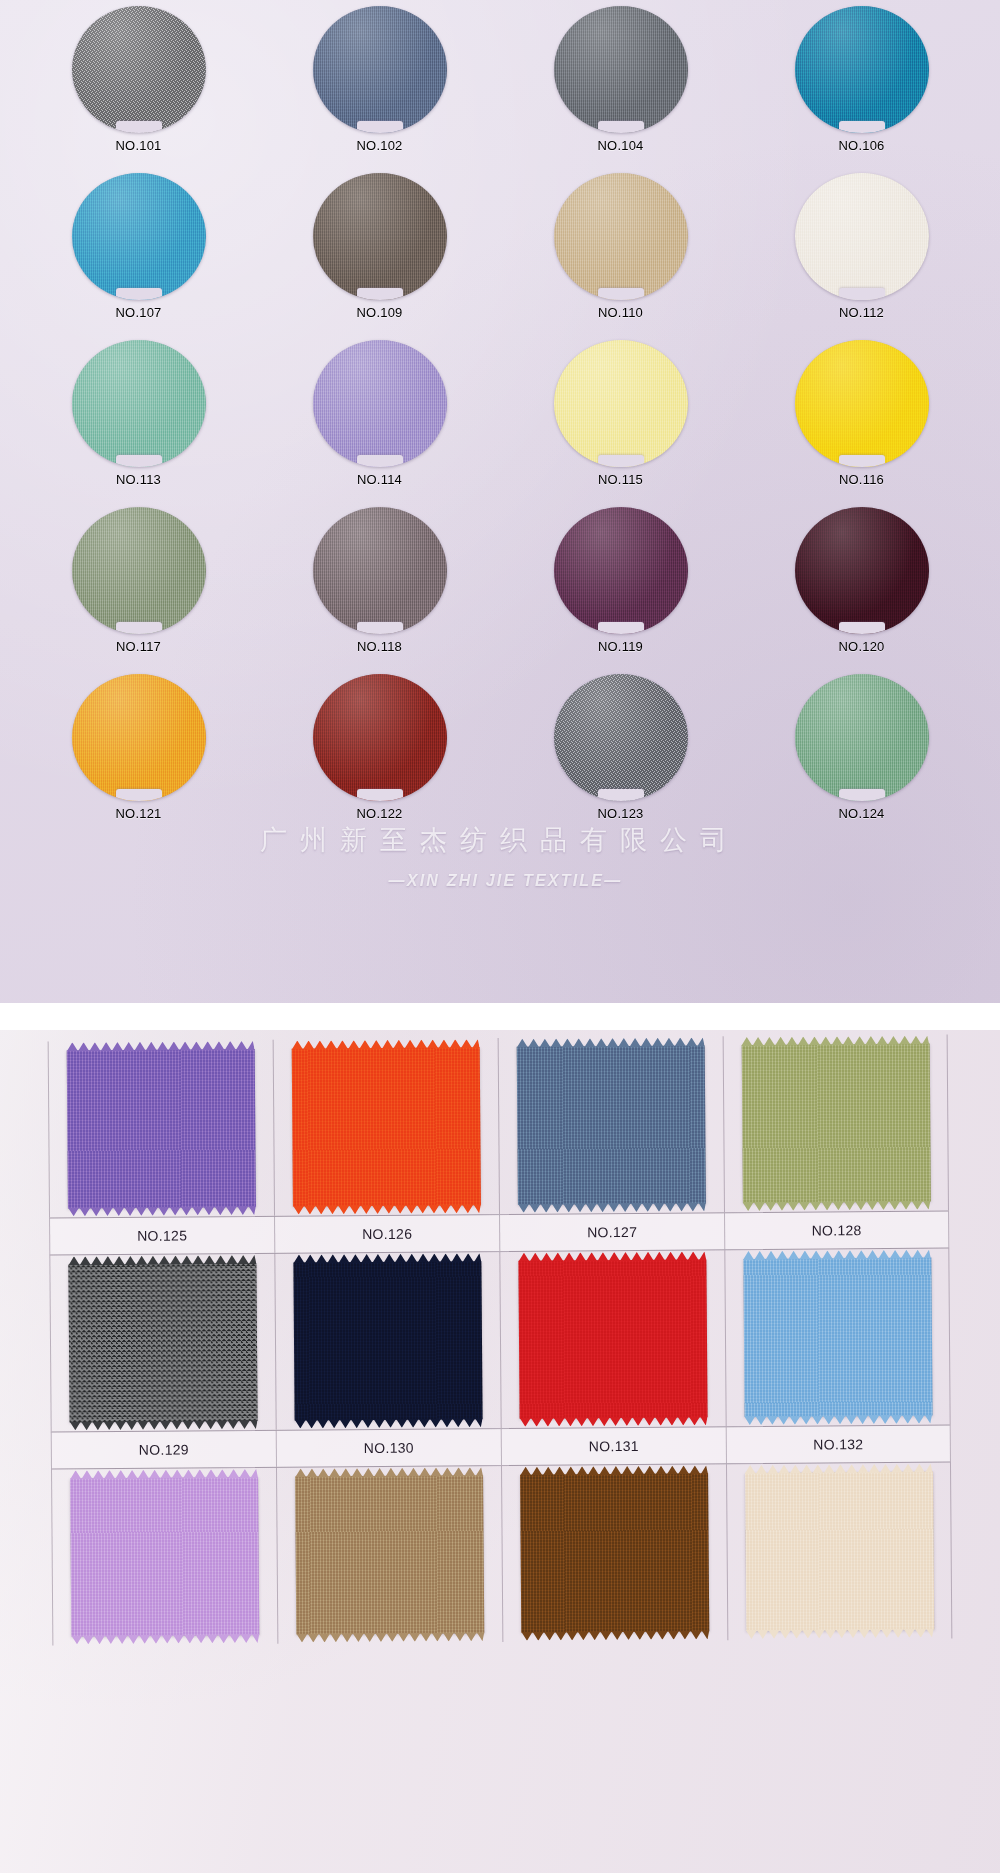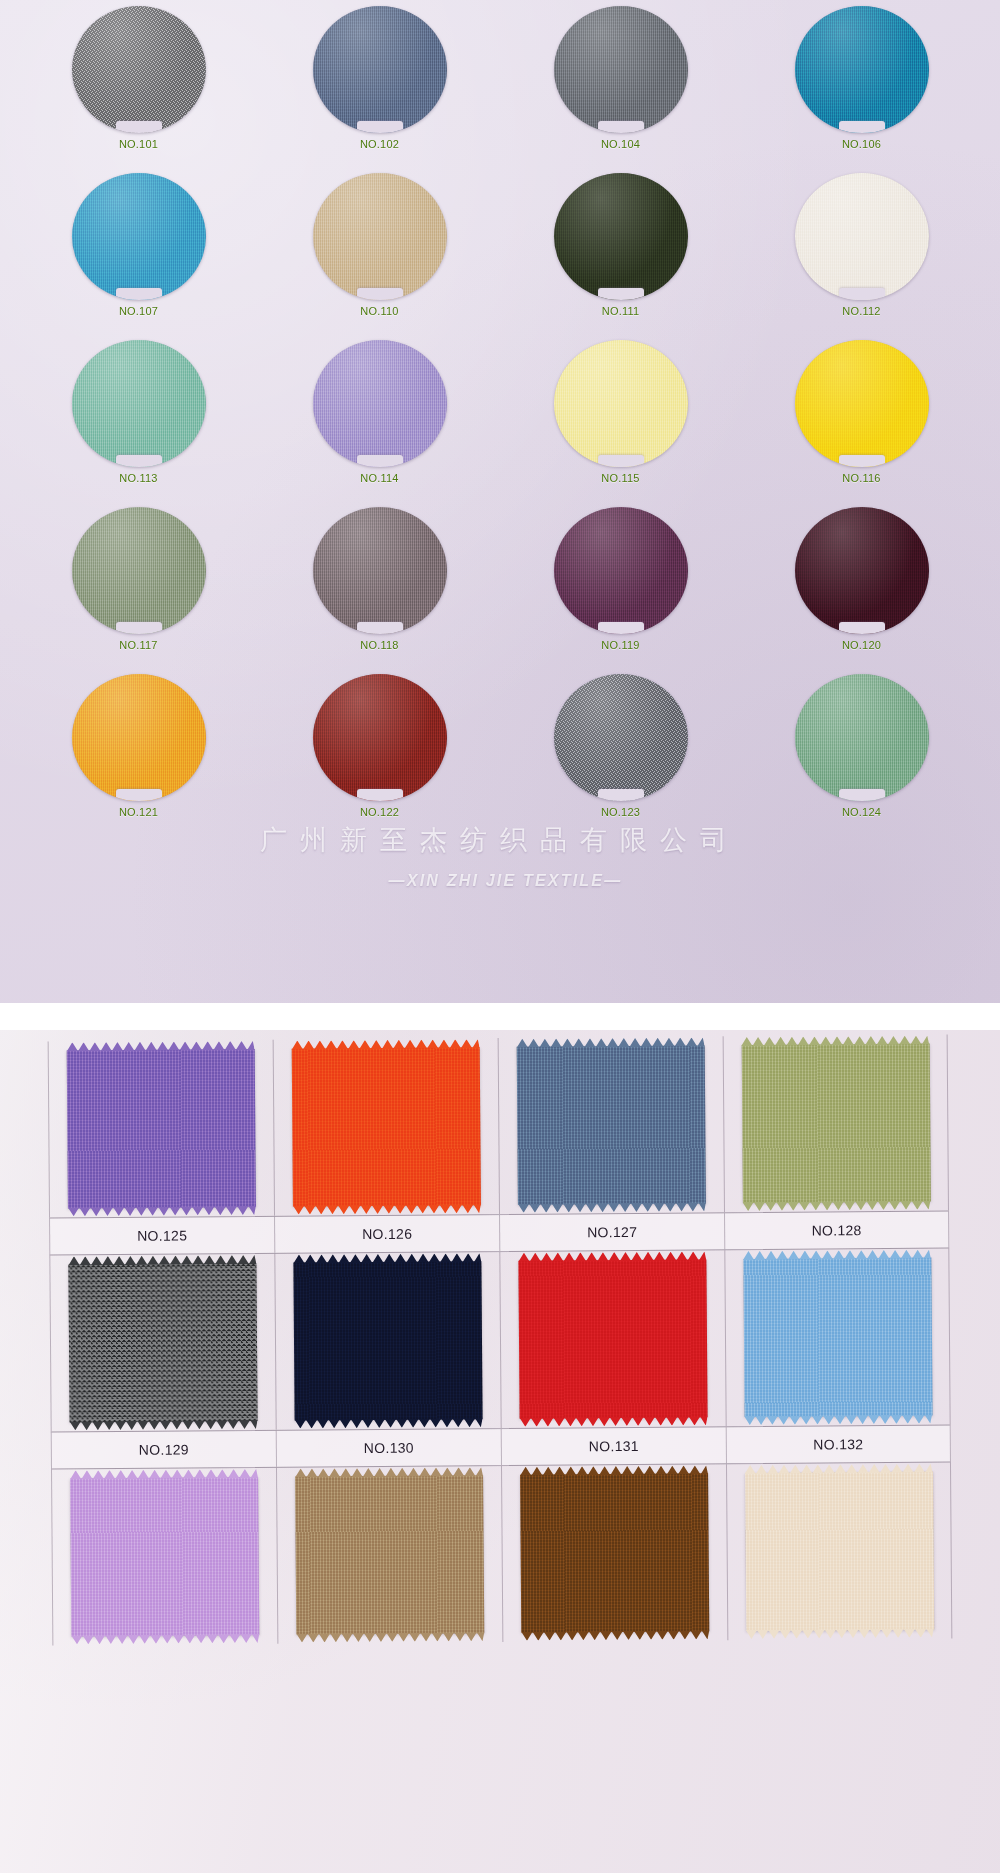--- a/index.html
+++ b/index.html
@@ -88,23 +88,23 @@
   }
   .chip.heather .tex {
     background-image:
       repeating-conic-gradient(rgba(255,255,255,.40) 0% 12%, rgba(0,0,0,.38) 12% 25%);
     background-size: 4px 4px;
     opacity: .85;
     mix-blend-mode: normal;
   }
   .chip-label {
     margin-top: 5px;
-    font-size: 11px;
+    font-size: 13px;
     letter-spacing: .2px;
-    color: #4d7c0f;
+    color: #000000;
     font-family: "Liberation Sans", sans-serif;
     text-shadow: 0 1px 0 rgba(255,255,255,.55);
   }
 
   
   .watermark {
     position: absolute;
     left: 0; right: 0;
     z-index: 5;
     text-align: center;
@@ -277,34 +277,34 @@
         </div>
         <div class="circ-cell">
           <div class="chip" style="background: rgb(59, 158, 198);">
             <div class="tex"></div>
             <div class="shine"></div>
             <div class="notch"></div>
           </div>
           <div class="chip-label">NO.107</div>
         </div>
         <div class="circ-cell">
+          <div class="chip" style="background: rgb(109, 97, 89);">
+            <div class="tex"></div>
+            <div class="shine"></div>
+            <div class="notch"></div>
+          </div>
+          <div class="chip-label">NO.109</div>
+        </div>
+        <div class="circ-cell">
           <div class="chip" style="background: rgb(205, 183, 147);">
             <div class="tex"></div>
             <div class="shine"></div>
             <div class="notch"></div>
           </div>
           <div class="chip-label">NO.110</div>
-        </div>
-        <div class="circ-cell">
-          <div class="chip" style="background: rgb(44, 53, 32);">
-            <div class="tex"></div>
-            <div class="shine"></div>
-            <div class="notch"></div>
-          </div>
-          <div class="chip-label">NO.111</div>
         </div>
         <div class="circ-cell">
           <div class="chip" style="background: rgb(239, 234, 226);">
             <div class="tex"></div>
             <div class="shine"></div>
             <div class="notch"></div>
           </div>
           <div class="chip-label">NO.112</div>
         </div>
         <div class="circ-cell">

